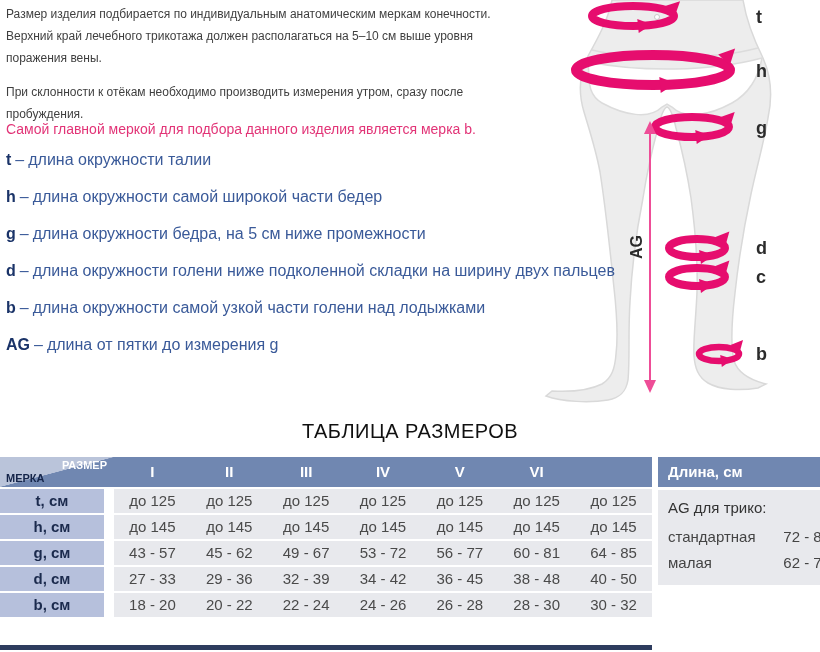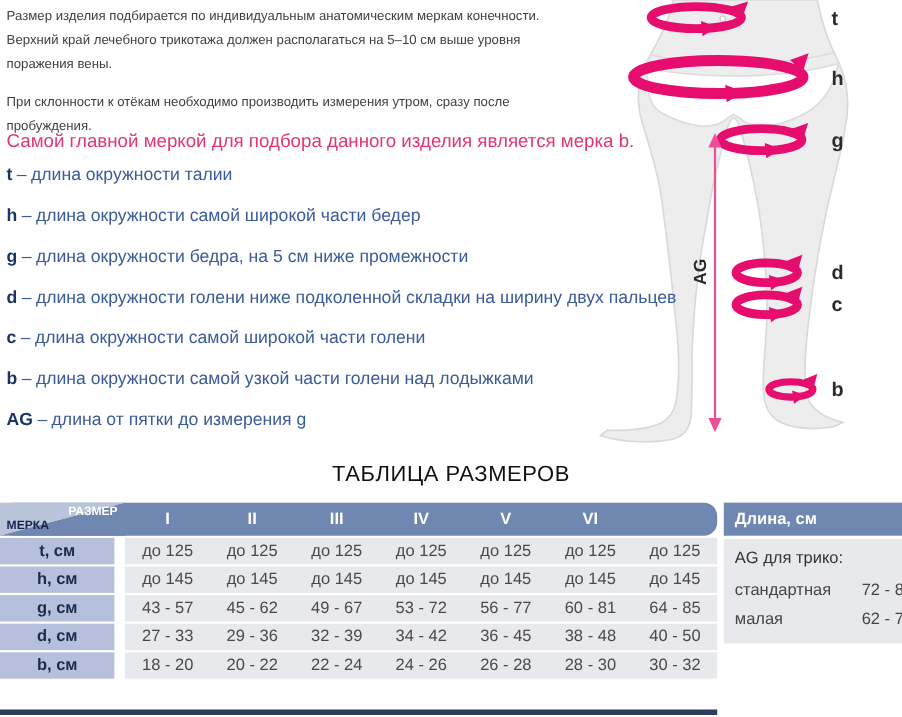--- a/index.html
+++ b/index.html
@@ -6,37 +6,37 @@
   html,body { width:820px; height:652px; }
   body {
     position:relative; overflow:hidden; background:#ffffff;
     font-family:"Liberation Sans", sans-serif; color:#3f3f3f;
   }
   
   .text-block { position:absolute; left:6px; z-index:2; }
   .para { width:520px; font-size:12px; line-height:22px; color:#3f3f3f; }
   #p1 { top:3px; }
   #p2 { top:81px; }
-  .highlight { top:118px; width:650px; font-size:17px; line-height:22px; color:#e23477; }
+  .highlight { top:118px; width:650px; font-size:14px; line-height:22px; color:#e23477; }
   
   .defs { position:absolute; left:6px; top:151px; width:700px; z-index:2; }
   .def { height:21px; margin-bottom:16px; font-size:16px; color:#3a5a99; white-space:nowrap; }
   .def-key { font-weight:bold; color:#1a3368; }
   .def-sep { margin:0 4px; }
   
   .diagram { position:absolute; left:540px; top:0; width:280px; height:412px; z-index:1; }
   .band { fill:none; stroke:#e60d6e; }
   .ah { fill:#e60d6e; }
   .mlabel { font-family:"Liberation Sans",sans-serif; font-size:18px; font-weight:bold; fill:#2b2b2b; }
   .aglabel { font-family:"Liberation Sans",sans-serif; font-size:16px; font-weight:bold; fill:#2b2b2b; text-anchor:middle; }
   
   .tbl-title { position:absolute; top:420px; left:0; width:820px; text-align:center;
                font-size:20px; font-weight:normal; color:#101010; letter-spacing:0.5px; }
   .size-table { position:absolute; left:0; top:457px; width:652px; }
-  .thead { display:grid; grid-template-columns:114px repeat(7,1fr); height:30px; background:#7087b1;border-radius:12px; }
+  .thead { display:grid; grid-template-columns:114px repeat(7,1fr); height:30px; background:#7087b1; }
   .corner { position:relative; background:linear-gradient(to bottom right,#bac4da 49.6%,#7087b1 50.4%); }
   .corner-size { position:absolute; right:7px; top:2px; font-size:11px; font-weight:bold; color:#ffffff; }
   .corner-merka { position:absolute; left:6px; bottom:3px; font-size:11px; font-weight:bold; color:#15254a; }
   .hcell { color:#ffffff; font-weight:bold; font-size:15px; text-align:center; line-height:30px; }
   .trow { display:grid; grid-template-columns:114px repeat(7,1fr); height:24px; margin-top:2px;
           background:linear-gradient(to right, transparent 114px, #e8e9ed 114px); }
   .rlabel { width:104px; height:24px; background:#b6c0dc; color:#1b2a4d; font-weight:bold;
             font-size:15px; text-align:center; line-height:24px; }
   .dcell { font-size:15px; color:#4a4a4a; text-align:center; line-height:24px; }
   .tbl-bottom-bar { position:absolute; left:0; top:645px; width:652px; height:5px; background:#2e3c5e; }
@@ -53,21 +53,20 @@
 
 <p class="text-block para" id="p1">Размер изделия подбирается по индивидуальным анатомическим меркам конечности. Верхний край лечебного трикотажа должен располагаться на 5–10 см выше уровня поражения вены.</p>
 <p class="text-block para" id="p2">При склонности к отёкам необходимо производить измерения утром, сразу после пробуждения.</p>
 <p class="text-block highlight">Самой главной меркой для подбора данного изделия является мерка b.</p>
 
 <div class="defs">
   <div class="def"><span class="def-key">t</span><span class="def-sep">–</span><span>длина окружности талии</span></div>
   <div class="def"><span class="def-key">h</span><span class="def-sep">–</span><span>длина окружности самой широкой части бедер</span></div>
   <div class="def"><span class="def-key">g</span><span class="def-sep">–</span><span>длина окружности бедра, на 5 см ниже промежности</span></div>
   <div class="def"><span class="def-key">d</span><span class="def-sep">–</span><span>длина окружности голени ниже подколенной складки на ширину двух пальцев</span></div>
-  <div class="def"><span class="def-key">c</span><span class="def-sep">–</span><span>длина окружности самой широкой части голени</span></div>
   <div class="def"><span class="def-key">b</span><span class="def-sep">–</span><span>длина окружности самой узкой части голени над лодыжками</span></div>
   <div class="def"><span class="def-key">AG</span><span class="def-sep">–</span><span>длина от пятки до измерения g</span></div>
 </div>
 
 <svg class="diagram" viewBox="0 0 280 412" xmlns="http://www.w3.org/2000/svg">
 
   <path d="M 72,0 C 68,20 58,38 48,56 C 40,72 38,92 44,112 C 50,132 56,150 60,172
        C 66,210 70,250 74,288 C 77,315 78,338 76,354 C 75,368 72,378 62,384
        C 50,390 30,392 12,391 L 6,396 C 22,402 50,403 68,400 C 80,398 86,392 88,380
        C 90,360 88,332 90,302 C 92,265 97,228 103,198 C 107,172 112,150 118,128

